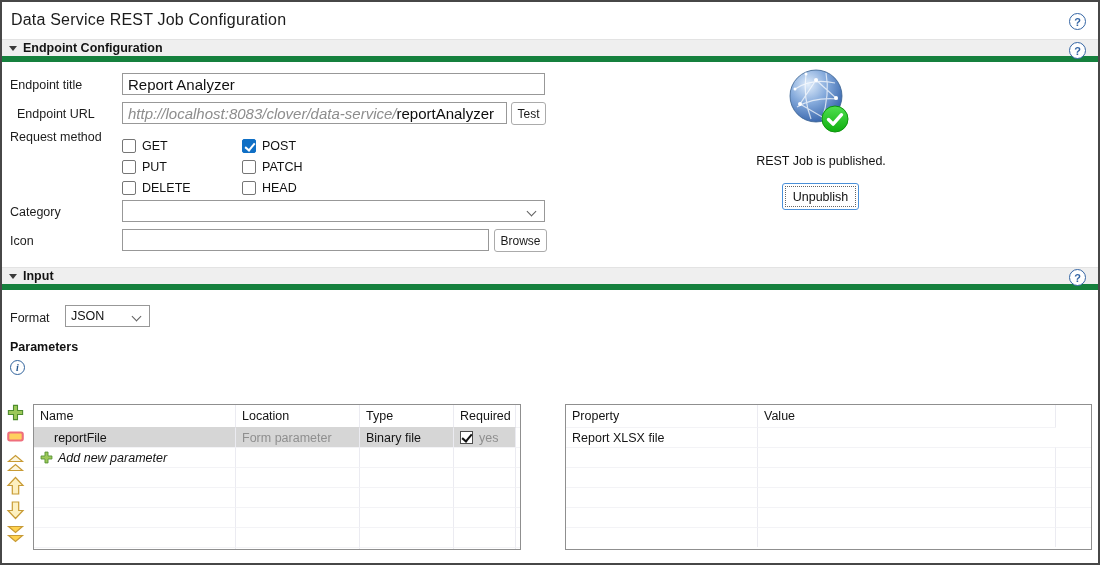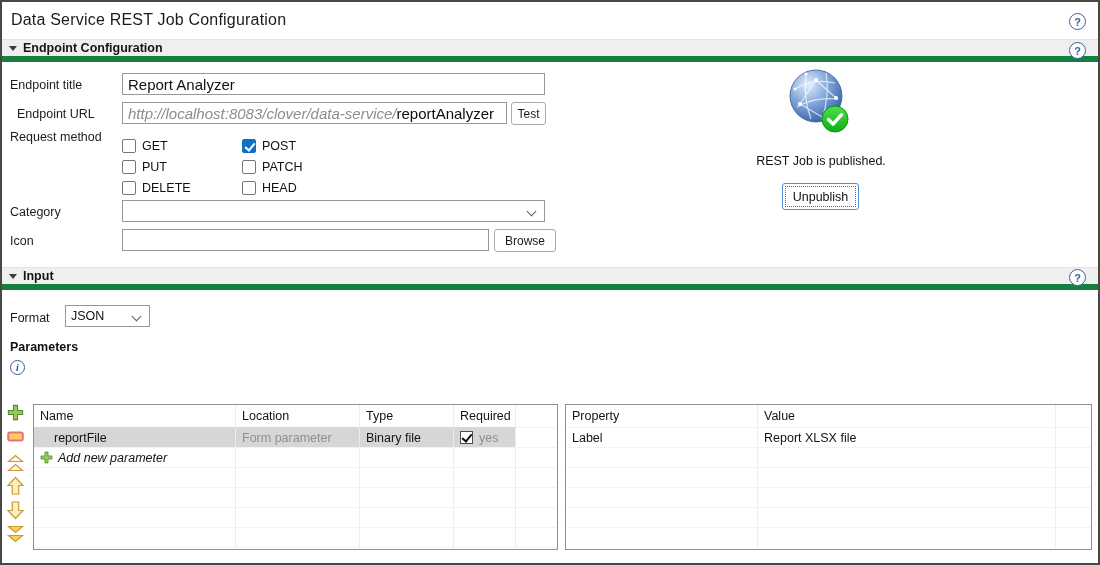--- a/index.html
+++ b/index.html
@@ -43,21 +43,21 @@
   .unpublish { position:absolute; left:780px; top:181px; width:77px; height:27px; border:1px solid #4a90d9; border-radius:3px; background:#fff; font-size:12.5px; color:#111; font-family:inherit; display:flex; align-items:center; justify-content:center; outline:1px dotted #666; outline-offset:-4px; cursor:pointer; }
 
   
   .params-h { position:absolute; left:8px; top:338px; font-size:12.5px; font-weight:bold; color:#111; }
   .info-text { position:absolute; left:28px; top:360px; font-size:12.5px; color:#141414; }
 
   .icon-btn { position:absolute; left:3px; width:21px; height:21px; display:flex; align-items:center; justify-content:center; cursor:pointer; }
 
   
   .tbl { position:absolute; top:402px; height:146px; border:1px solid #8f8f8f; background:#fff; overflow:hidden; }
-  .tbl-left { left:31px; width:525px; }
+  .tbl-left { left:31px; width:488px; }
   .tbl-right { left:563px; width:527px; }
   .tr { display:grid; }
   .tbl-left .tr { grid-template-columns:202px 124px 94px 62px 1fr; }
   .tbl-right .tr { grid-template-columns:192px 298px 1fr; }
   .td { border-right:1px solid #ebebf1; padding:0 6px; display:flex; align-items:center; font-size:12.5px; color:#141414; height:20px; overflow:hidden; white-space:nowrap; }
   .td:last-child { border-right:none; }
   .tr.head .td { height:22px; }
   .tr:not(.head) .td { border-top:1px solid #f3f3f6; }
   .tr.sel .td { background:#d6d6d6; border-top-color:#d6d6d6; }
   .tr.sel .td:last-child { background:#fff; border-top-color:#f3f3f6; }
@@ -123,21 +123,21 @@
   </div>
 
   <span class="flabel" style="top:203px;">Category</span>
   <div class="combo" style="left:120px; top:198px; width:423px;">
     <span></span>
     <span class="chev"></span>
   </div>
 
   <span class="flabel" style="top:232px;">Icon</span>
   <input class="tfield" style="left: 120px; top: 227px; width: 367px;" value="">
-  <button class="btn" style="left:492px; top:227px; width:62px; height:23px;">Browse</button>
+  <button class="btn" style="left:492px; top:227px; width:53px; height:23px;">Browse</button>
 
   <svg style="position:absolute; left:786px; top:66px;" width="64" height="66" viewBox="0 0 64 66">
     <defs>
       <radialGradient id="gg" cx="35%" cy="28%" r="80%">
         <stop offset="0%" stop-color="#e2eefb"></stop>
           <stop offset="45%" stop-color="#86abdc"></stop>
           <stop offset="100%" stop-color="#2d5ca6"></stop>
       </radialGradient>
       <linearGradient id="gc" x1="0" y1="0" x2="0" y2="1">
         <stop offset="0%" stop-color="#50e050"></stop>
@@ -275,21 +275,20 @@
       </div>
   </div>
 
   <div class="tbl tbl-right">
     <div class="tr head">
       <div class="td">Property</div>
       <div class="td">Value</div>
       <div class="td"></div>
     </div>
     <div class="tr">
-      <div class="td">Label</div>
       <div class="td">Report XLSX file</div>
       <div class="td"></div>
     </div>
     <div class="tr">
         <div class="td"></div>
         <div class="td"></div>
         <div class="td"></div>
       </div>
     <div class="tr">
         <div class="td"></div>

